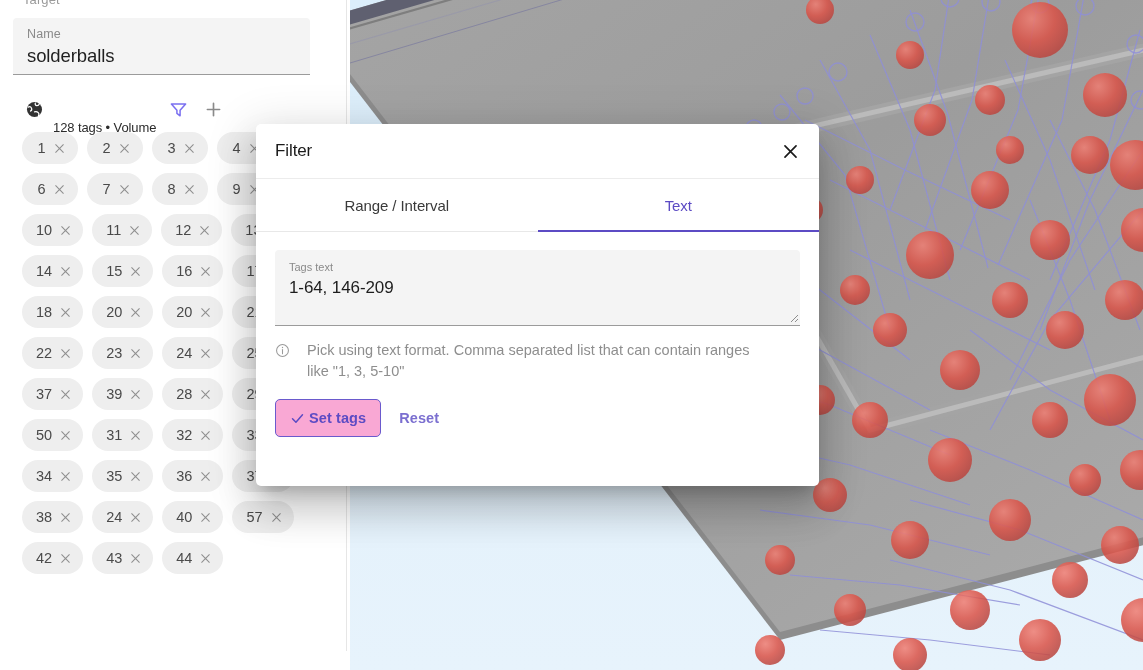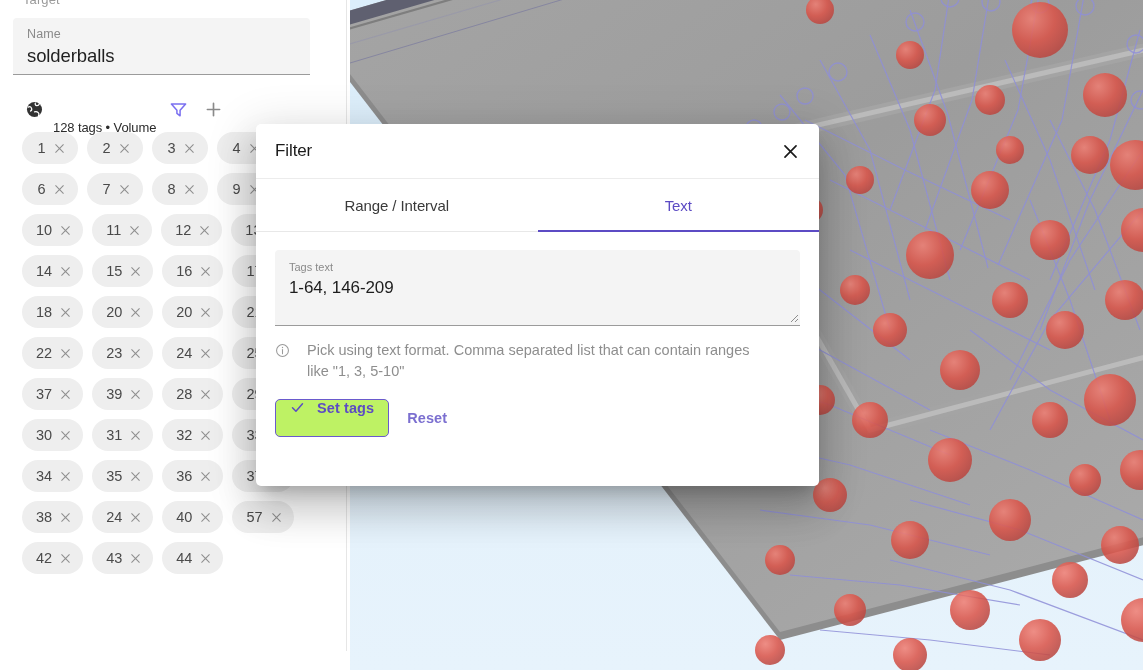--- a/index.html
+++ b/index.html
@@ -154,25 +154,25 @@
   .info-icon { width: 15px; height: 15px; display: block; flex: 0 0 auto; margin-top: 3px; }
 
   .dlg-actions {
     display: flex; align-items: center; gap: 6px;
     margin-top: 17px;
   }
   .btn-outline {
     height: 38px;
     border: 1px solid #6a5acd;
     border-radius: 5px;
-    background: #bef264;
+    background: #f9a8d4;
     color: #5c4bc4;
     font-size: 14.5px; font-weight: bold;
     font-family: inherit;
-    display: inline-flex; align-items: flex-start; gap: 12px;
+    display: inline-flex; align-items: center; gap: 4px;
     padding: 0 14px;
     cursor: pointer;
     letter-spacing: .1px;
   }
   .check-icon { width: 15px; height: 15px; display: block; }
   .btn-text {
     height: 38px;
     border: none; background: none;
     color: #7b6fd0;
     font-size: 14.5px; font-weight: bold;
@@ -529,21 +529,21 @@
             <path d="M5 5 L19 19 M19 5 L5 19"></path>
           </svg>
         </div>
         <div class="chip">
           <span>29</span>
           <svg class="cx" viewBox="0 0 24 24" stroke="#555" stroke-width="2" stroke-linecap="round" fill="none">
             <path d="M5 5 L19 19 M19 5 L5 19"></path>
           </svg>
         </div>
         <div class="chip">
-          <span>30</span>
+          <span>50</span>
           <svg class="cx" viewBox="0 0 24 24" stroke="#555" stroke-width="2" stroke-linecap="round" fill="none">
             <path d="M5 5 L19 19 M19 5 L5 19"></path>
           </svg>
         </div>
         <div class="chip">
           <span>31</span>
           <svg class="cx" viewBox="0 0 24 24" stroke="#555" stroke-width="2" stroke-linecap="round" fill="none">
             <path d="M5 5 L19 19 M19 5 L5 19"></path>
           </svg>
         </div>

